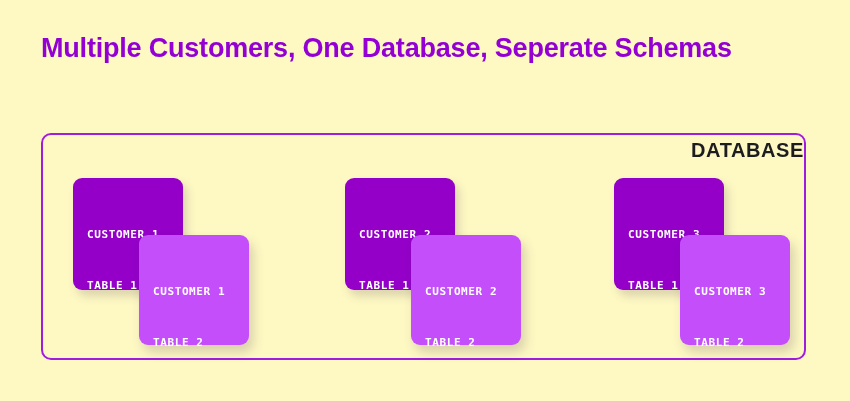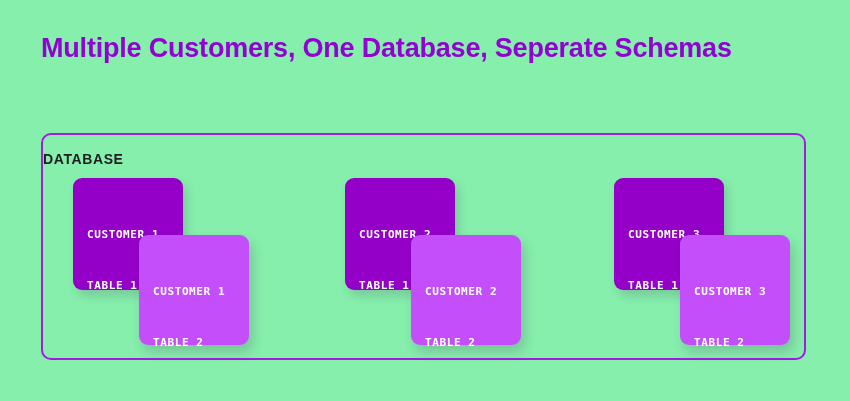--- a/index.html
+++ b/index.html
@@ -10,21 +10,21 @@
     width: 850px;
     height: 401px;
     background: #f0f0f3;
     font-family: "Liberation Sans", sans-serif;
     overflow: hidden;
   }
   .page {
     position: relative;
     width: 850px;
     height: 401px;
-    background: #86efac;
+    background: #fef9c3;
   }
   .page-title {
     position: absolute;
     left: 41px;
     top: 33px;
     font-size: 27px;
     font-weight: bold;
     color: #9400d3;
     letter-spacing: -0.2px;
     white-space: nowrap;
@@ -46,24 +46,24 @@
     width: 765px;
     height: 227px;
     box-sizing: border-box;
     border: 2px solid #a21ce0;
     border-radius: 10px;
     background: transparent;
   }
   .db-label {
     position: absolute;
     left: 0;
-    top: 16px;
+    top: 4px;
     width: 100%;
-    text-align: left;
-    font-size: 14px;
+    text-align: right;
+    font-size: 20px;
     font-weight: bold;
     color: #1d1d20;
     letter-spacing: 0.6px;
   }
   .group {
     position: absolute;
     top: 0;
     width: 235px;
     height: 227px;
   }

